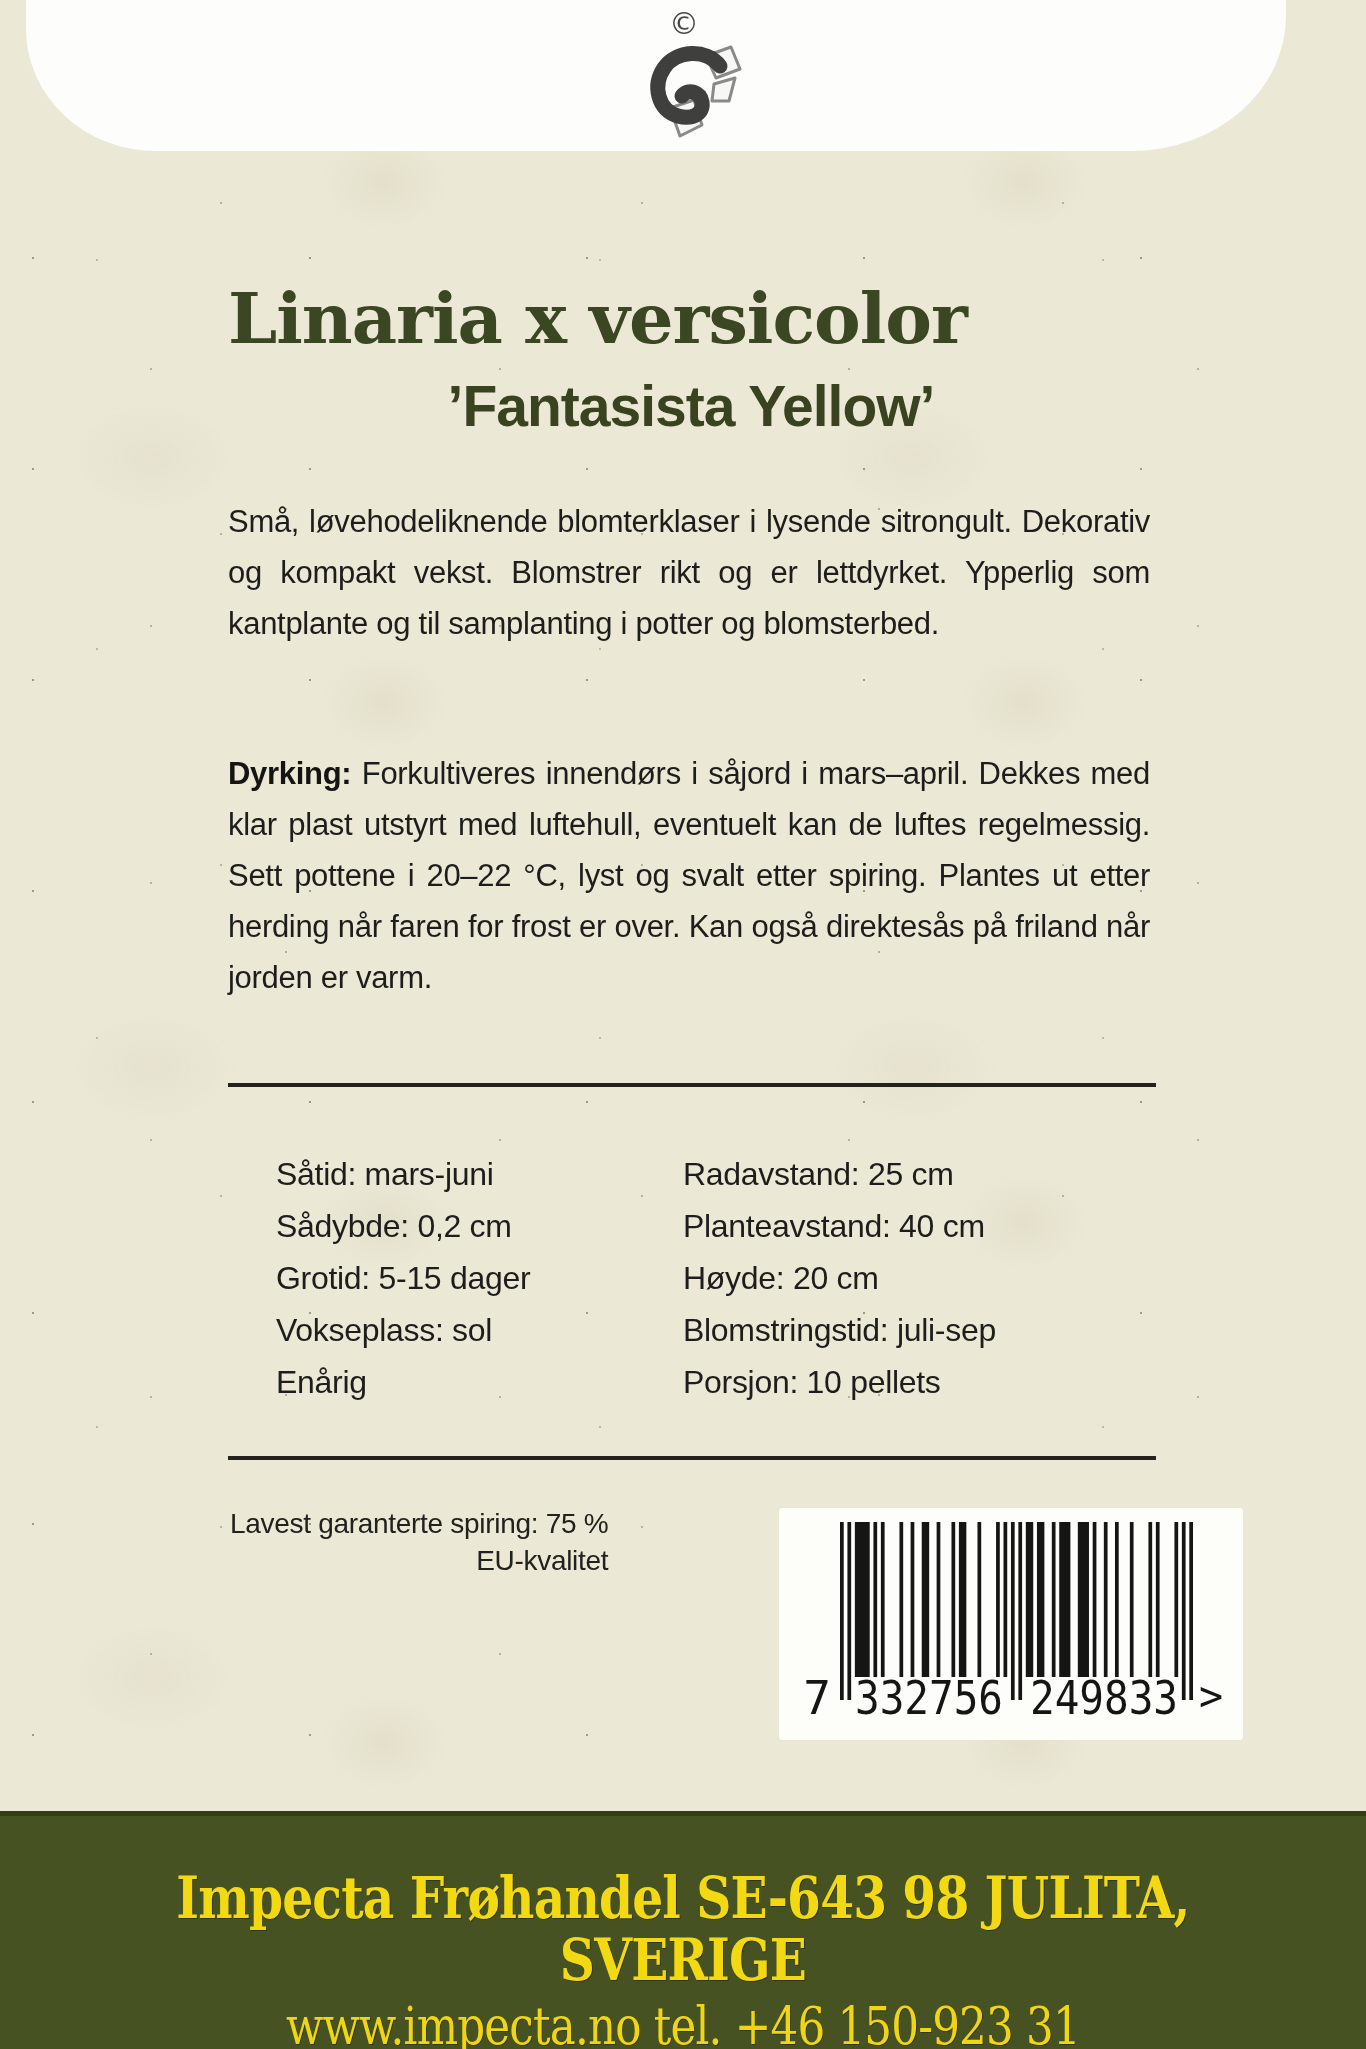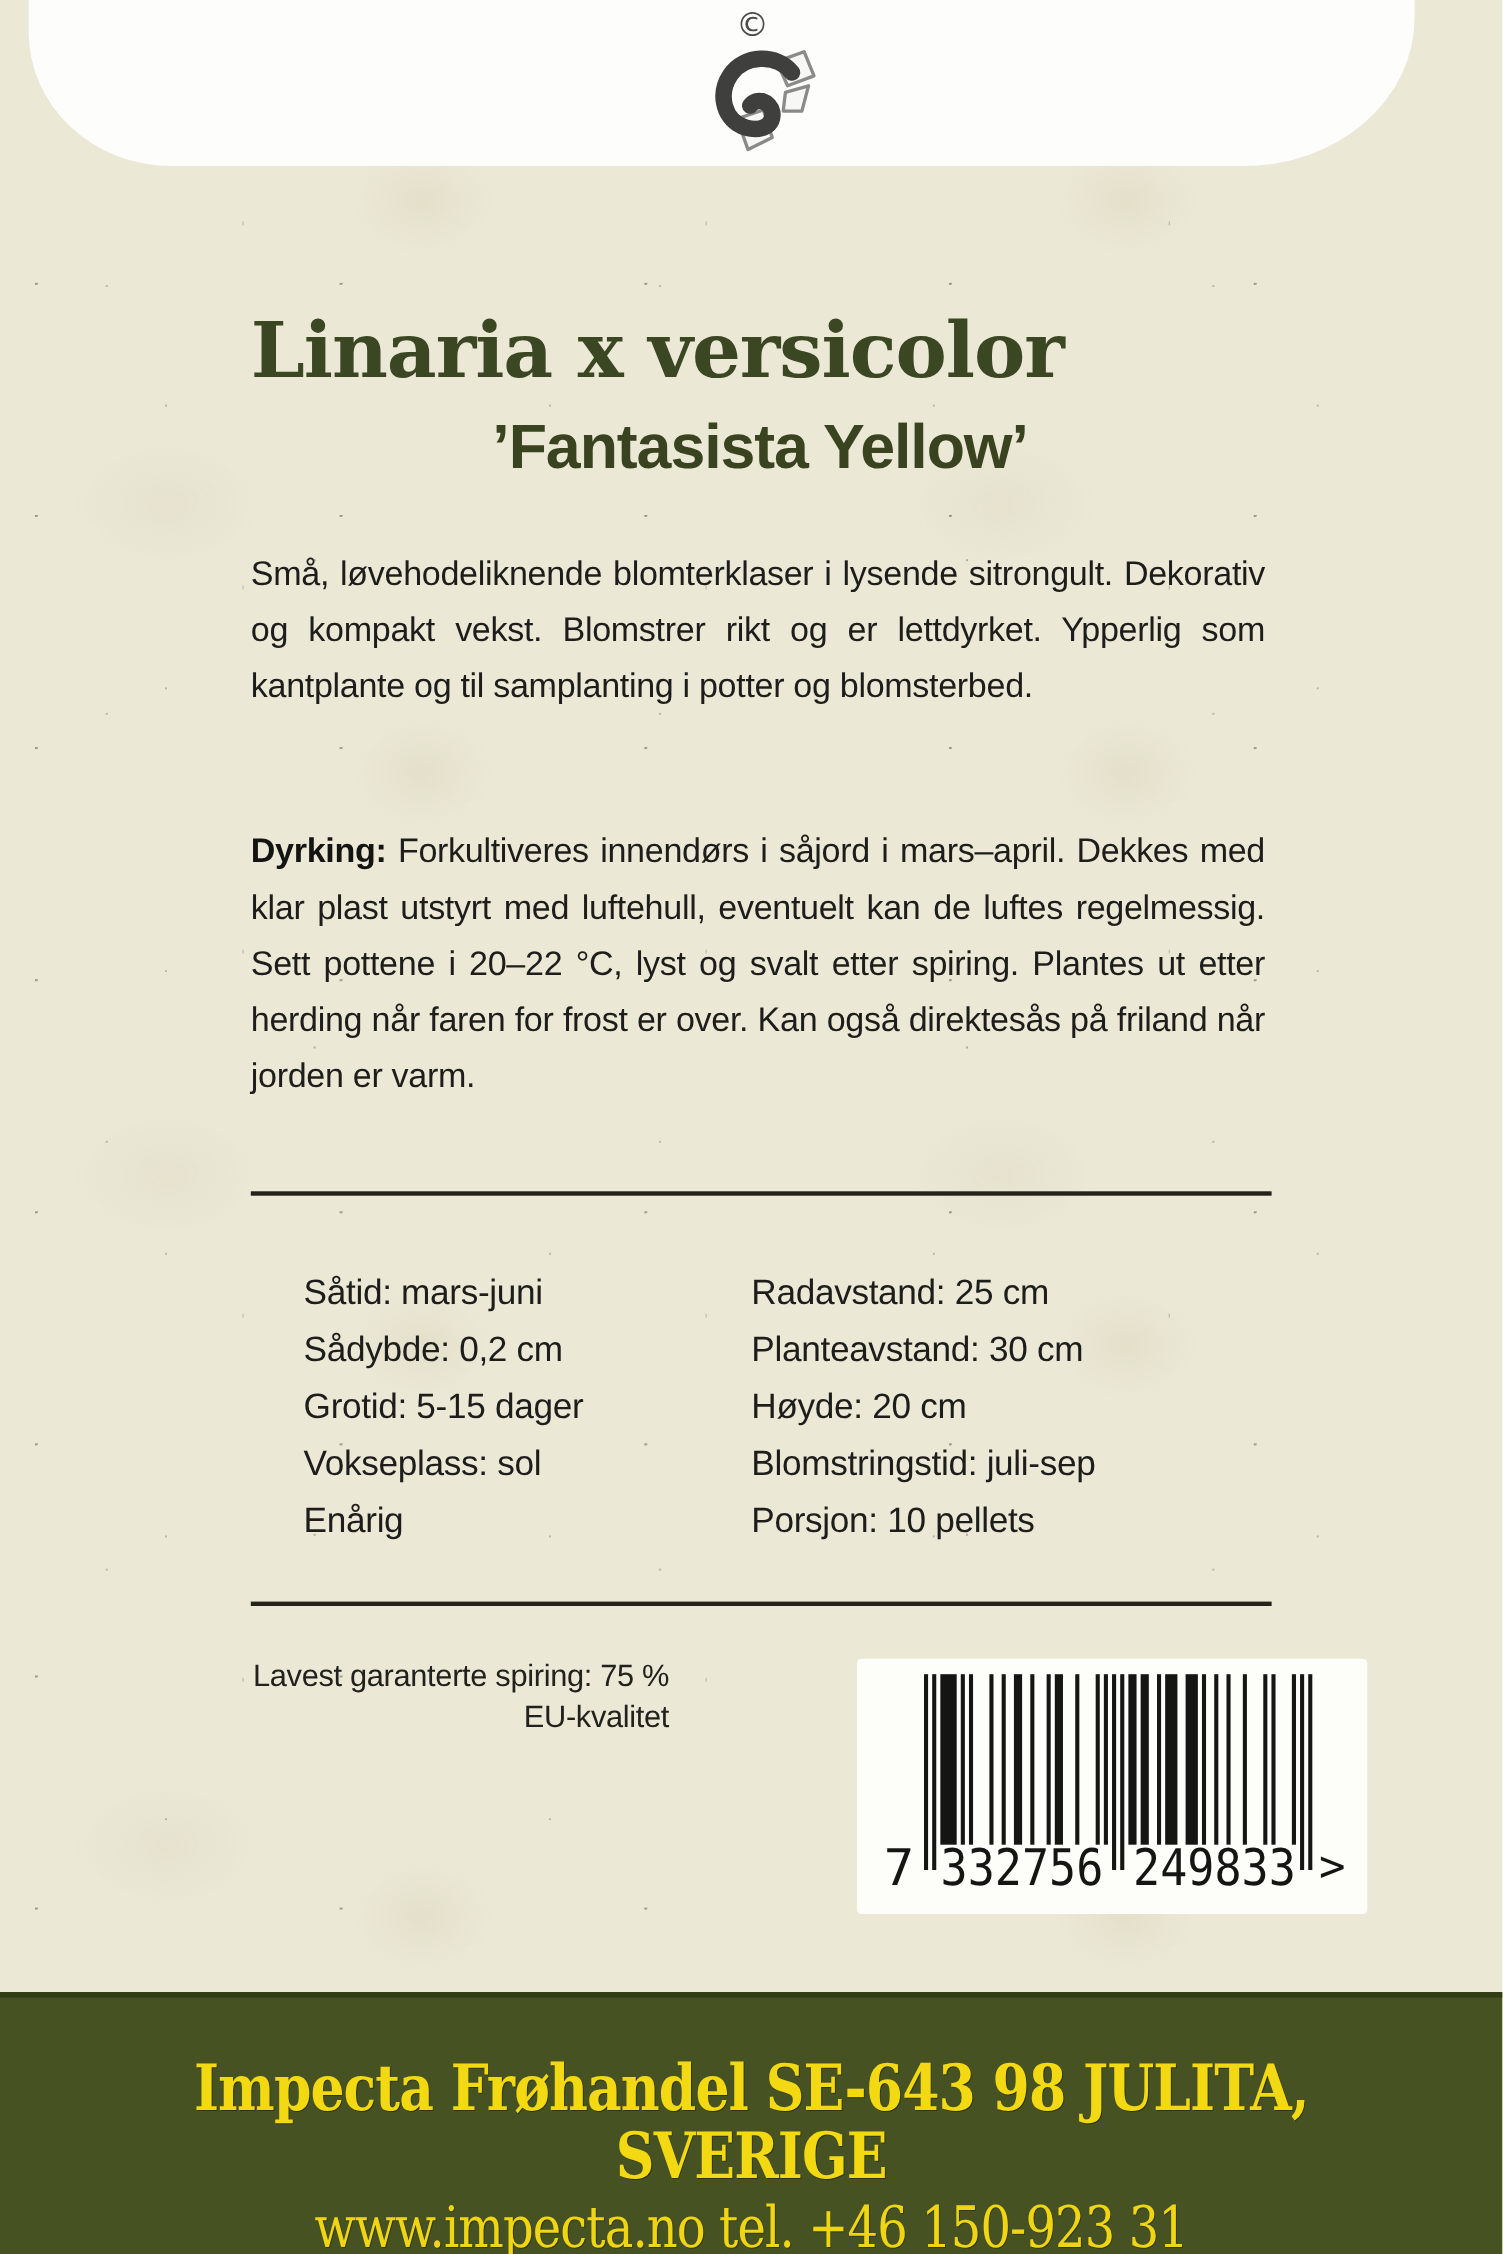--- a/index.html
+++ b/index.html
@@ -124,21 +124,21 @@
   <div class="details">
     <div class="col left">
       <div class="row">Såtid: mars-juni</div>
       <div class="row">Sådybde: 0,2 cm</div>
       <div class="row">Grotid: 5-15 dager</div>
       <div class="row">Vokseplass: sol</div>
       <div class="row">Enårig</div>
     </div>
     <div class="col right">
       <div class="row">Radavstand: 25 cm</div>
-      <div class="row">Planteavstand: 30 cm</div>
+      <div class="row">Planteavstand: 40 cm</div>
       <div class="row">Høyde: 20 cm</div>
       <div class="row">Blomstringstid: juli-sep</div>
       <div class="row">Porsjon: 10 pellets</div>
     </div>
   </div>
 
   <div class="divider divider-2"></div>
 
   <div class="quality">
     <div>Lavest garanterte spiring: 75 %</div>

